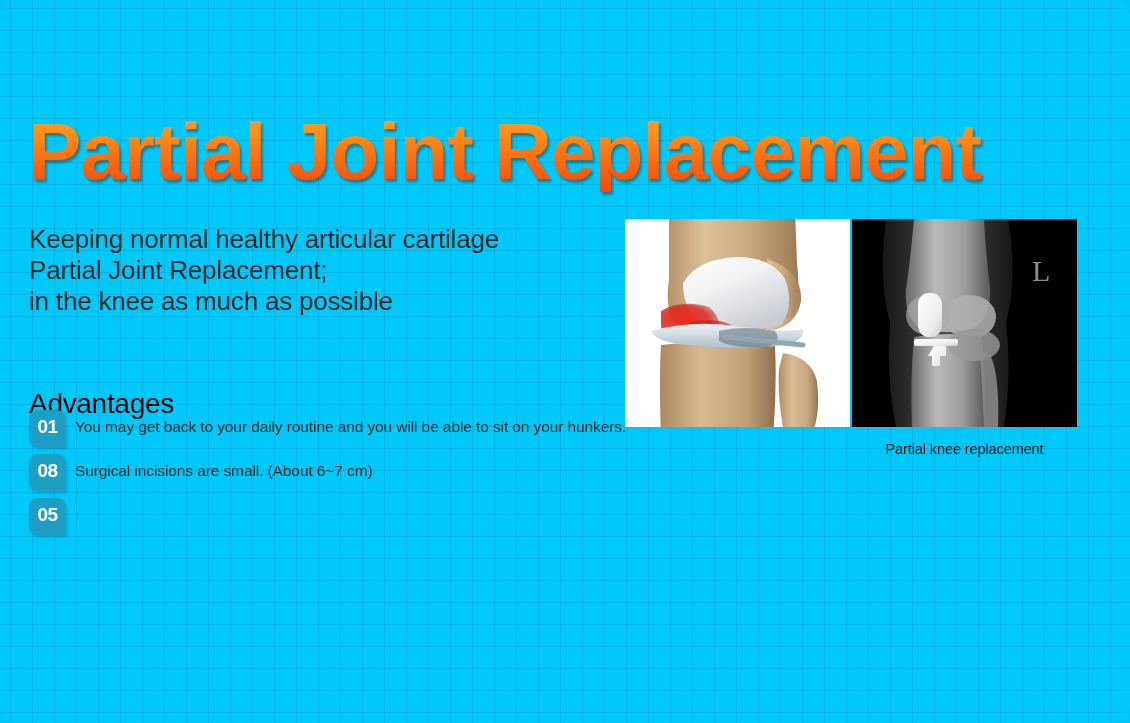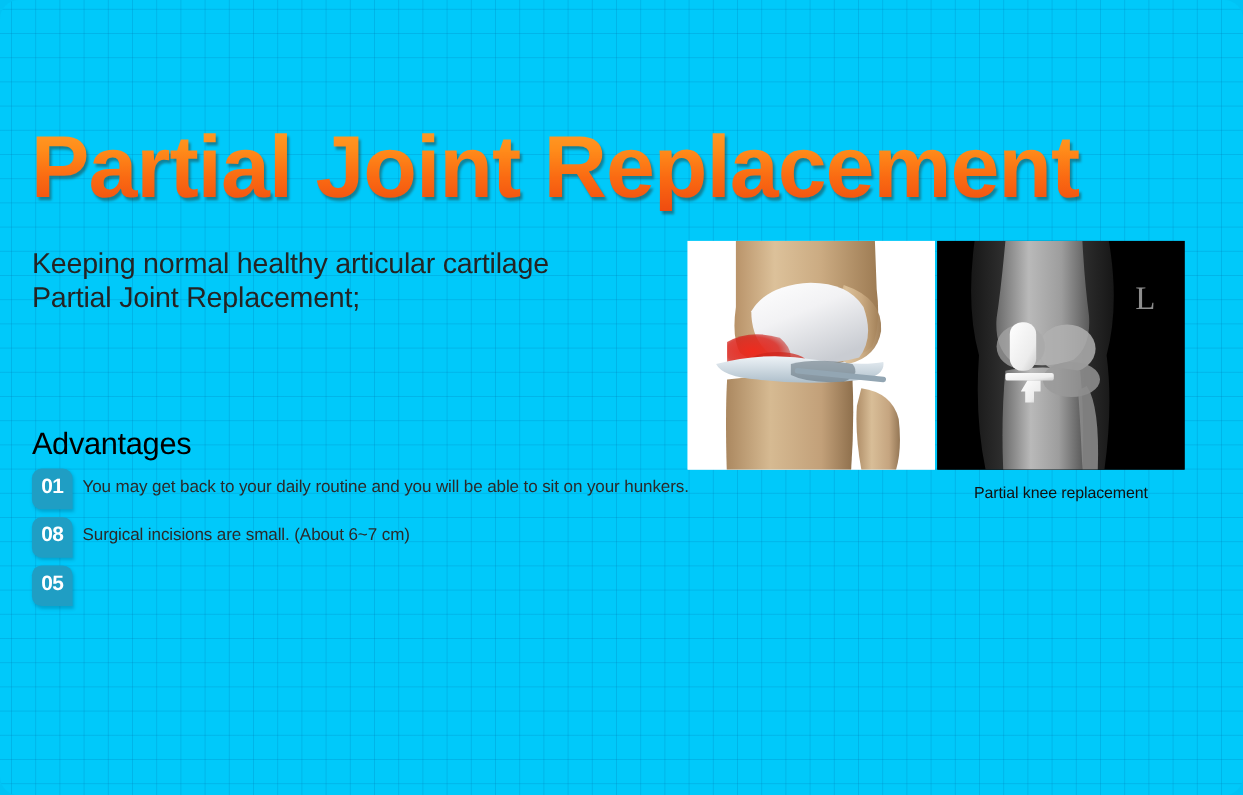--- a/index.html
+++ b/index.html
@@ -64,21 +64,21 @@
     left: 29px;
     top: 388px;
     font-size: 28px;
     color: #000000;
     letter-spacing: -0.3px;
   }
 
   #adv-list {
     position: absolute;
     left: 29px;
-    top: 426px;
+    top: 410px;
     width: 630px;
   }
   .adv-row {
     position: relative;
     height: 44px;
     margin-bottom: 0px;
   }
   .adv-badge {
     position: absolute;
     left: 0;
@@ -140,20 +140,21 @@
 </head>
 <body>
 
 <div id="slide">
 
   <div id="title">Partial Joint Replacement</div>
 
   <div id="subtitle">
     <div>Keeping normal healthy articular cartilage</div>
     <div>Partial Joint Replacement;</div>
+    <div>in the knee as much as possible</div>
   </div>
 
   <div id="adv-heading">Advantages</div>
 
   <div id="adv-list">
 
     <div class="adv-row">
       <div class="adv-badge">01</div>
       <div class="adv-text">You may get back to your daily routine and you will be able to sit on your hunkers.</div>
     </div>

